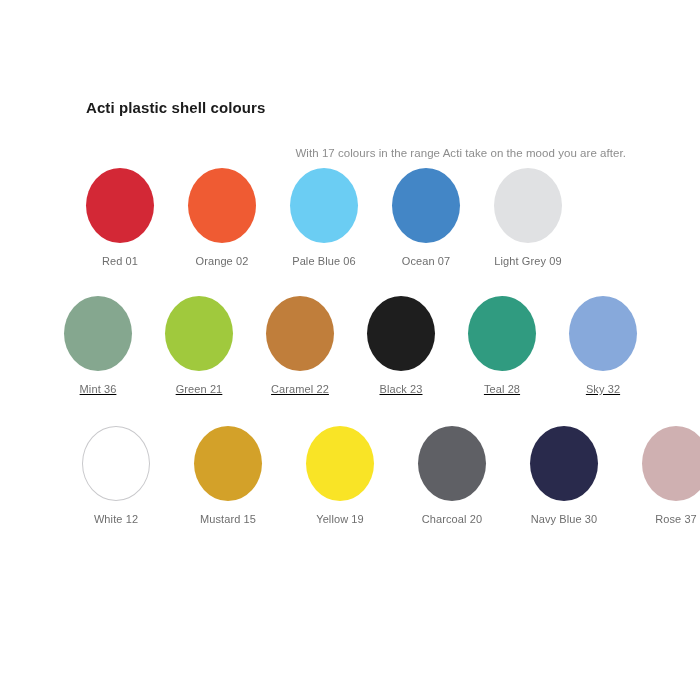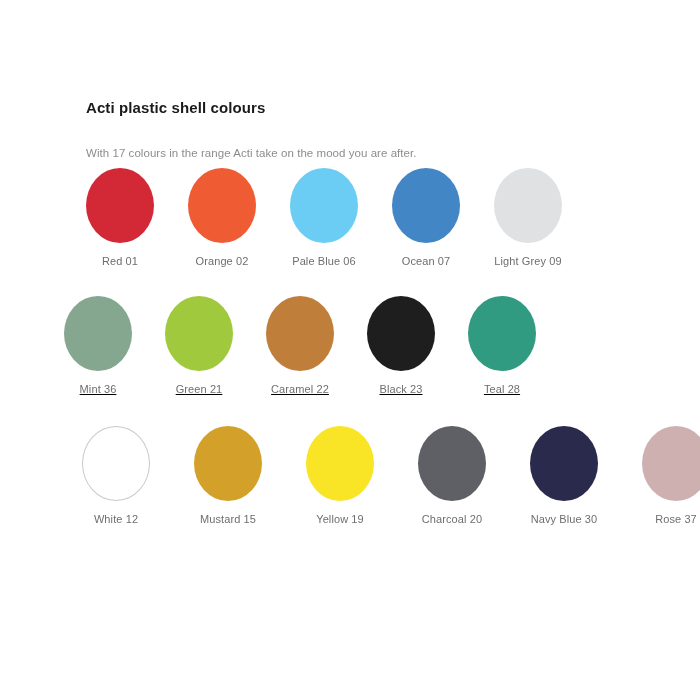--- a/index.html
+++ b/index.html
@@ -33,20 +33,21 @@
     margin: 0;
     line-height: 20px;
   }
   .subtitle {
     font-size: 11.5px;
     color: #8d8d8d;
     margin: 0;
     padding-top: 27px;
     line-height: 16px;
     letter-spacing: 0.05px;
+    text-align: right;
   }
 
   .rows {
     position: absolute;
     left: 0;
     top: 168px;
     width: 700px;
     text-align: right;
   }
   .row {
@@ -143,20 +144,24 @@
         <div class="swatch-label">Caramel 22</div>
       </div>
       <div class="swatch">
         <div class="swatch-dot" style="background: rgb(30, 30, 30);"></div>
         <div class="swatch-label">Black 23</div>
       </div>
       <div class="swatch">
         <div class="swatch-dot" style="background: rgb(48, 155, 128);"></div>
         <div class="swatch-label">Teal 28</div>
       </div>
+      <div class="swatch">
+        <div class="swatch-dot" style="background: rgb(135, 169, 219);"></div>
+        <div class="swatch-label">Sky 32</div>
+      </div>
     </div>
 
     <div class="row row-3">
       <div class="swatch">
         <div class="swatch-dot outlined" style="background: rgb(255, 255, 255);"></div>
         <div class="swatch-label">White 12</div>
       </div>
       <div class="swatch">
         <div class="swatch-dot" style="background: rgb(211, 161, 41);"></div>
         <div class="swatch-label">Mustard 15</div>

